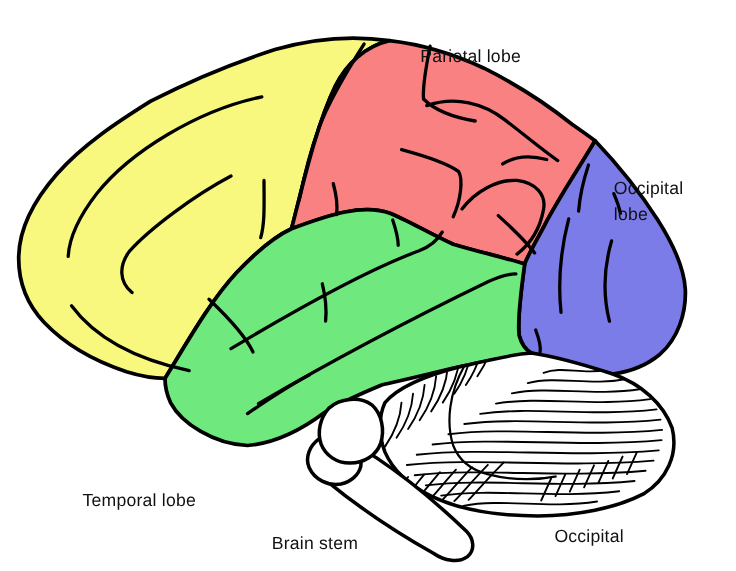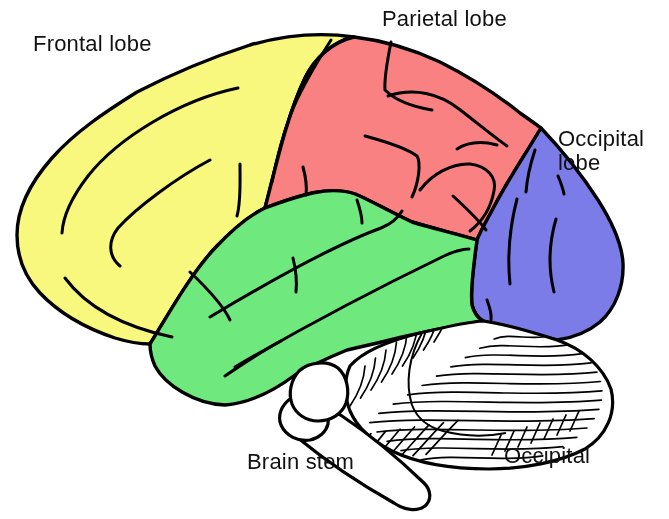--- a/index.html
+++ b/index.html
@@ -2,22 +2,23 @@
 <html><head>
 <meta charset="utf-8">
 <style>
   html,body{margin:0;padding:0;background:#fff;}
   #stage{
     position:relative;width:669px;height:519px;background:#fff;overflow:hidden;
     font-family:"Liberation Sans", sans-serif;
   }
   #stage svg{position:absolute;left:0;top:0;}
   .lbl{
-    position:absolute;color:#111;font-size:22px;line-height:24px;white-space:nowrap;
+    position:absolute;color:#111;font-size:16px;line-height:24px;white-space:nowrap;
     letter-spacing:0.2px;
+    margin-top:33px;
   }
   .lbl.wrap{white-space:normal;}
 </style>
 </head>
 <body>
 
 <div id="stage">
 
   <svg width="669" height="519" viewBox="0 0 669 519">
     <defs>
@@ -111,18 +112,18 @@
       </g>
     <path fill="none" stroke="#000" stroke-width="2" d="M 422 333 C 409 356 405 383 412 405 C 417 418 428 427 443 431 C 462 436 485 437 506 433"></path>
 
     <g stroke="#000" stroke-width="3.2" stroke-linejoin="round">
       <path d="M 306 416 C 298 421 294 430 298 438 C 326 461 362 485 394 503 C 404 510 417 512 425 506 C 432 500 431 490 424 483 C 396 456 366 432 342 416 C 330 408 316 410 306 416 Z" fill="#FFFFFF"></path>
       <path d="M 290 399 C 282 405 277 415 281 425 C 286 436 298 442 310 440 C 319 438 326 432 328 424 C 329 415 325 407 317 402 C 308 397 297 395 290 399 Z" fill="#FFFFFF"></path>
       <path d="M 299 371 C 309 362 327 360 338 368 C 347 376 350 391 346 403 C 342 414 331 421 318 421 C 306 421 296 414 292 404 C 288 393 291 380 299 371 Z" fill="#FFFFFF"></path>
     </g>
   </svg>
 
-  <div class="lbl" style="left: 33px; top: 32px; color: rgb(17, 17, 17);">Frontal lobe</div>
   <div class="lbl" style="left: 382px; top: 7px; color: rgb(17, 17, 17);">Parietal lobe</div>
   <div class="lbl wrap" style="left: 558px; top: 127px; width: 96px; color: rgb(17, 17, 17);">Occipital lobe</div>
+  <div class="lbl" style="left: 75px; top: 411px; color: rgb(17, 17, 17);">Temporal lobe</div>
   <div class="lbl" style="left: 247px; top: 450px; color: rgb(17, 17, 17);">Brain stem</div>
   <div class="lbl" style="left: 504px; top: 444px; color: rgb(17, 17, 17);">Occipital</div>
 </div>
 
 </body></html>

